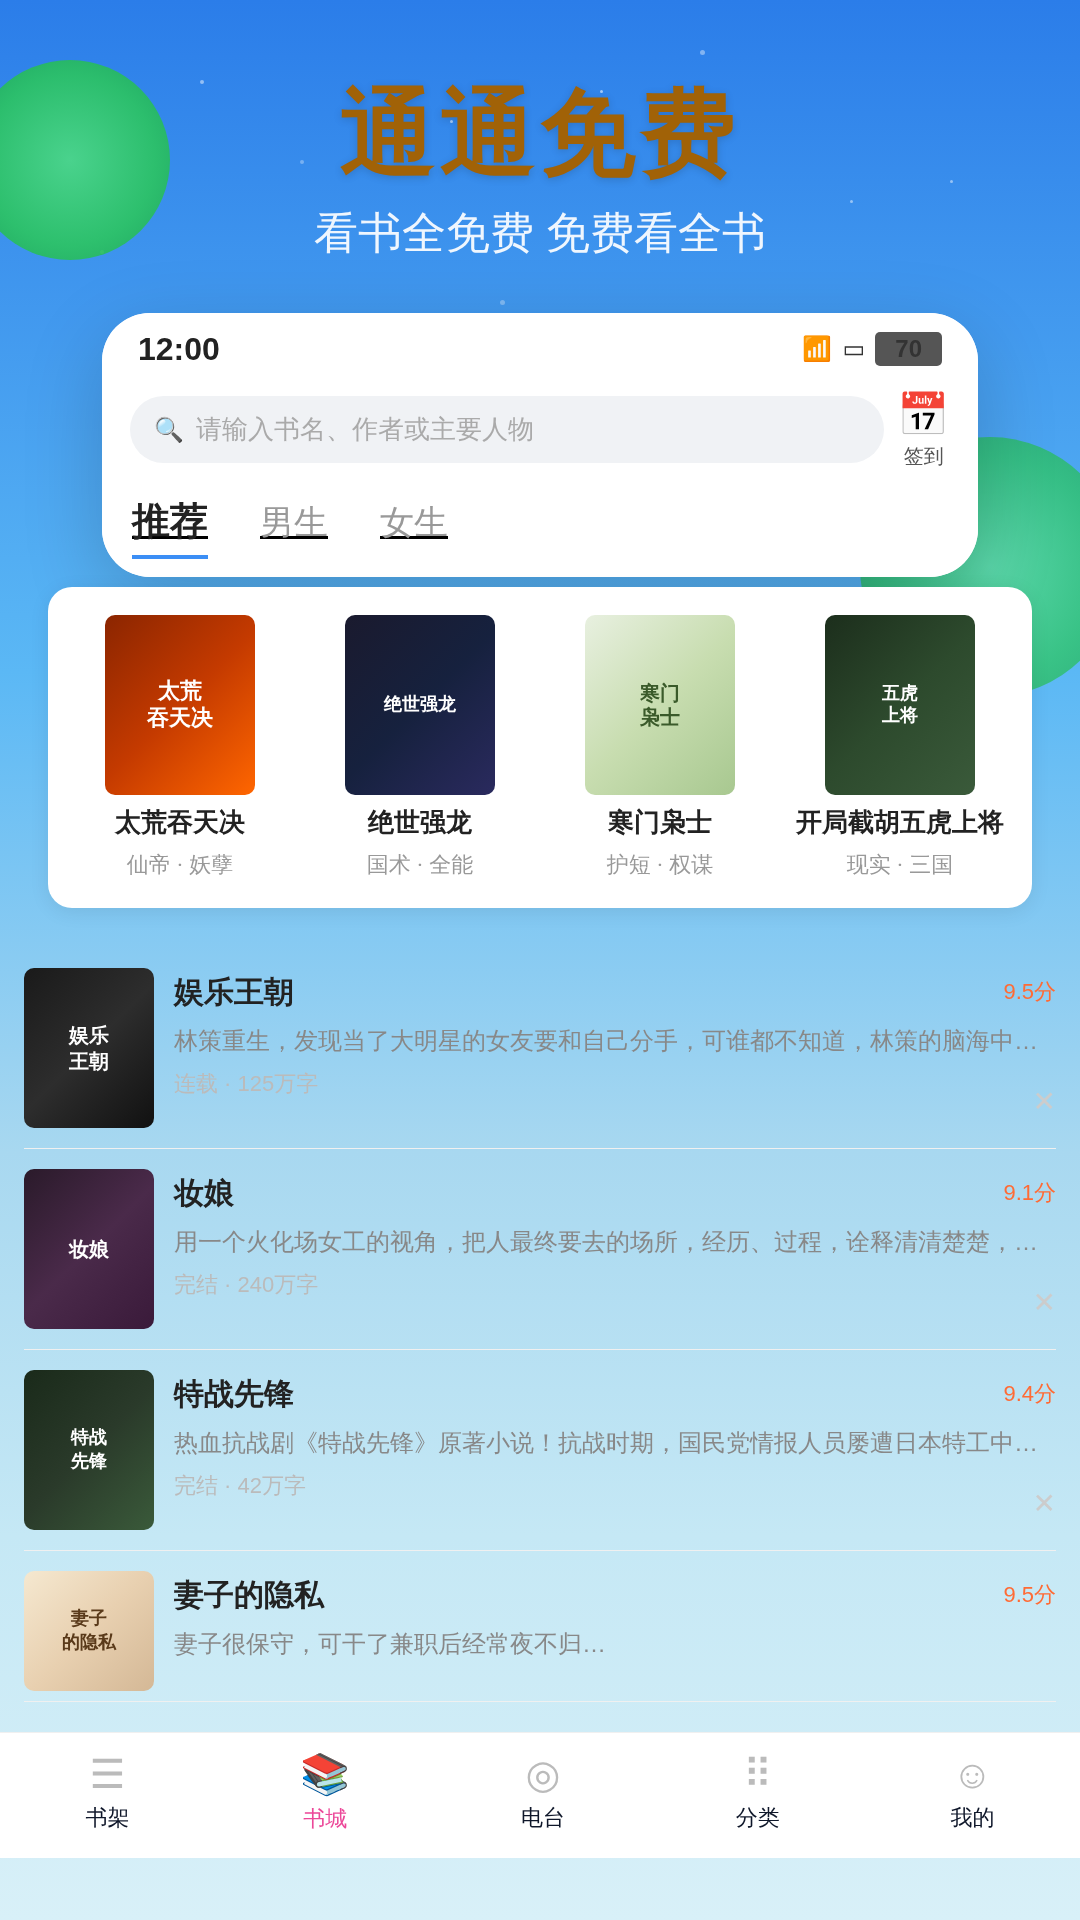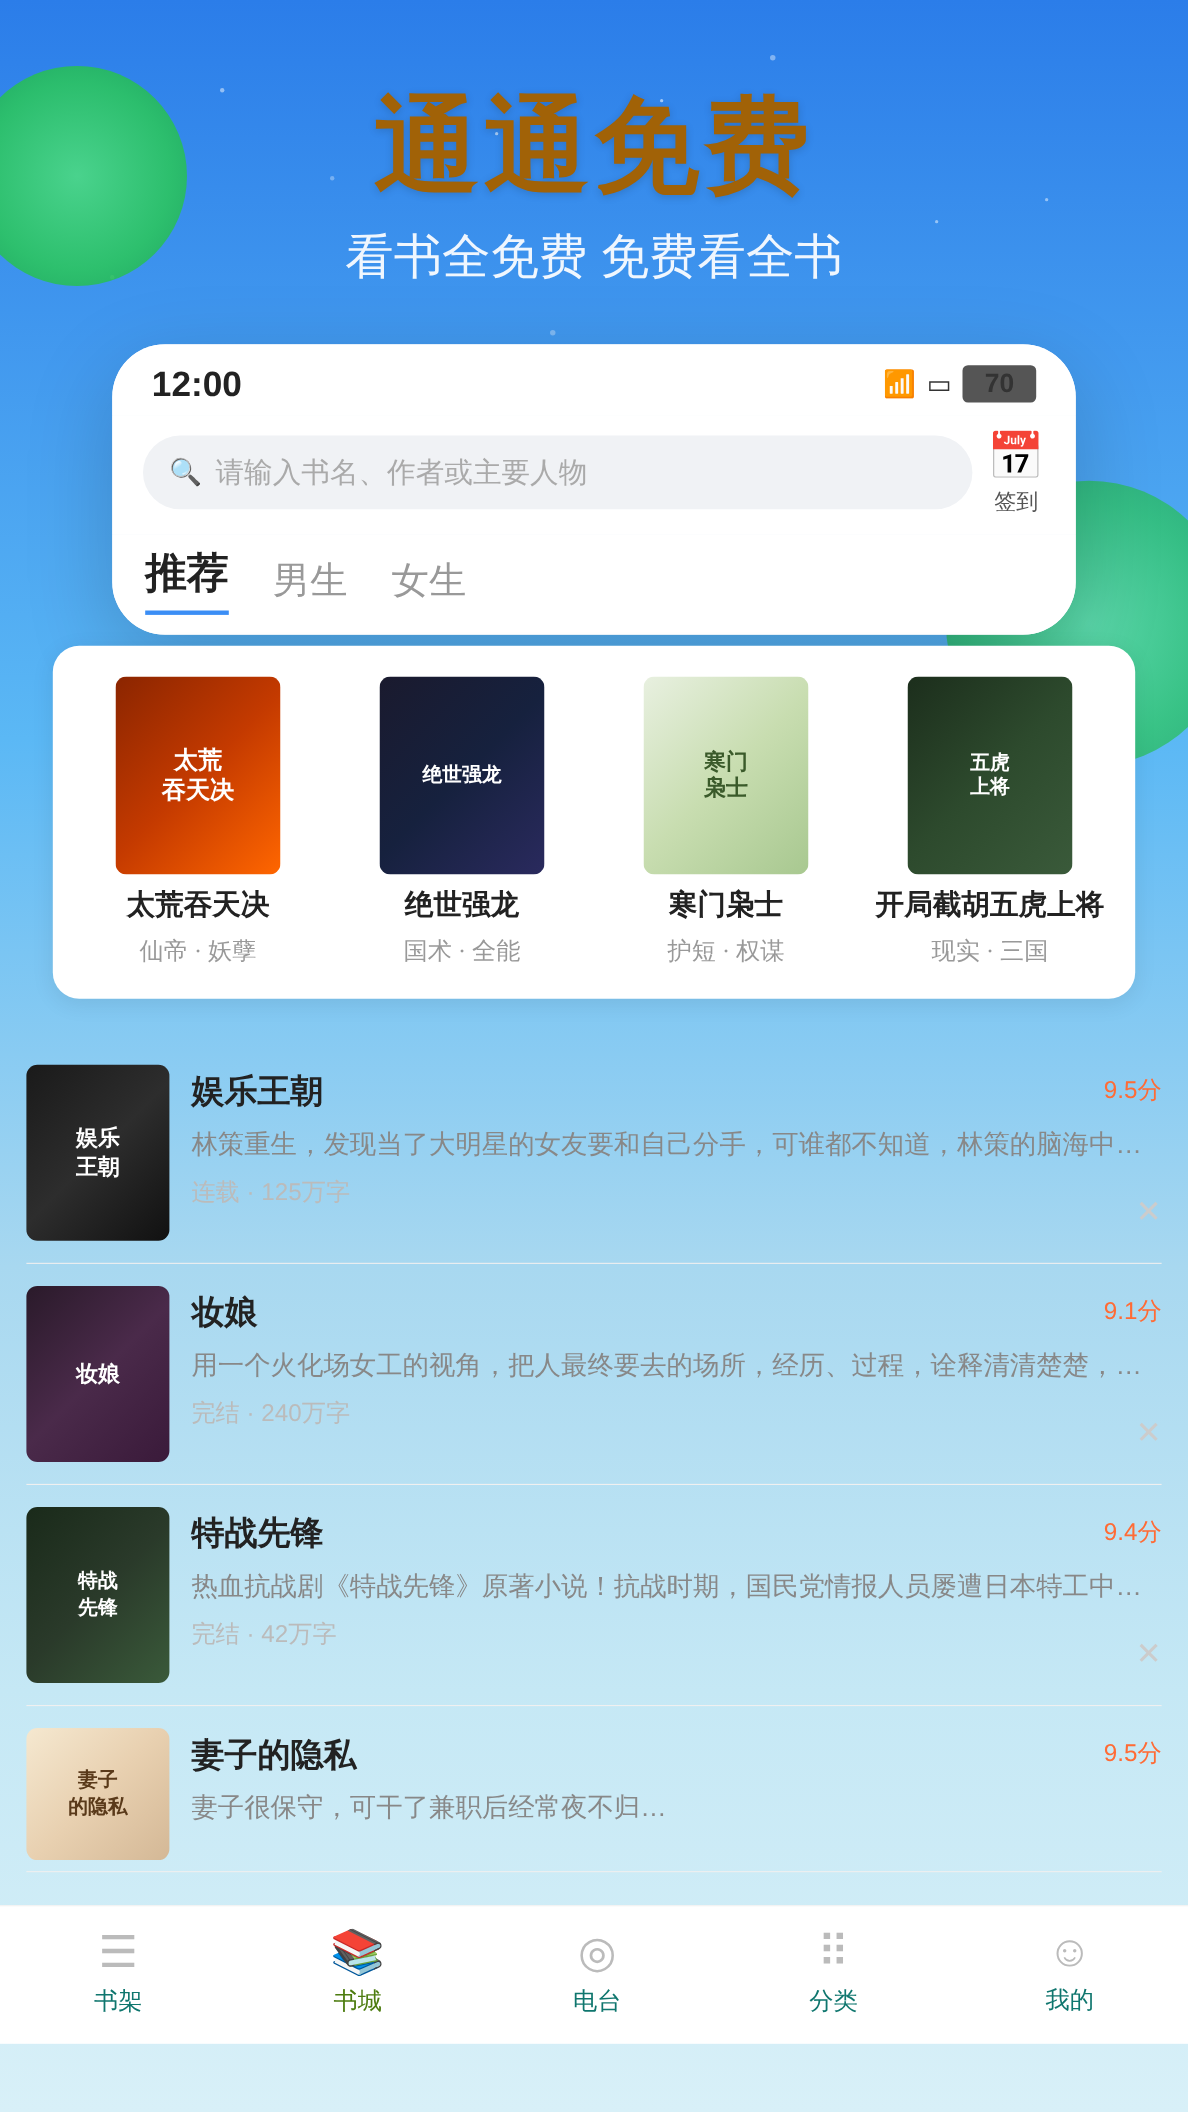--- a/index.html
+++ b/index.html
@@ -139,22 +139,23 @@
     .checkin-label {
       font-size: 20px;
       color: #555;
     }
 
     
     .nav-tabs {
       background: #fff;
       display: flex;
       padding: 10px 30px 18px;
-      gap: 40px;
-      align-items: flex-end;
+      gap: 52px;
+      align-items: center;
+      text-decoration: underline;
     }
     .nav-tab {
       font-size: 34px;
       color: #999;
       padding-bottom: 8px;
       cursor: pointer;
     }
     .nav-tab.active {
       font-size: 38px;
       font-weight: 700;
@@ -308,24 +309,24 @@
     }
     .bottom-nav-icon {
       font-size: 40px;
       color: #bbb;
     }
     .bottom-nav-icon.active {
       color: #3b8ef5;
     }
     .bottom-nav-label {
       font-size: 22px;
-      color: #0f766e;
+      color: #0f172a;
     }
     .bottom-nav-label.active {
-      color: #4d7c0f;
+      color: #ec4899;
     }
 
     
     .stars {
       position: absolute;
       top: 0; left: 0; right: 0;
       height: 400px;
       overflow: hidden;
       pointer-events: none;
     }

